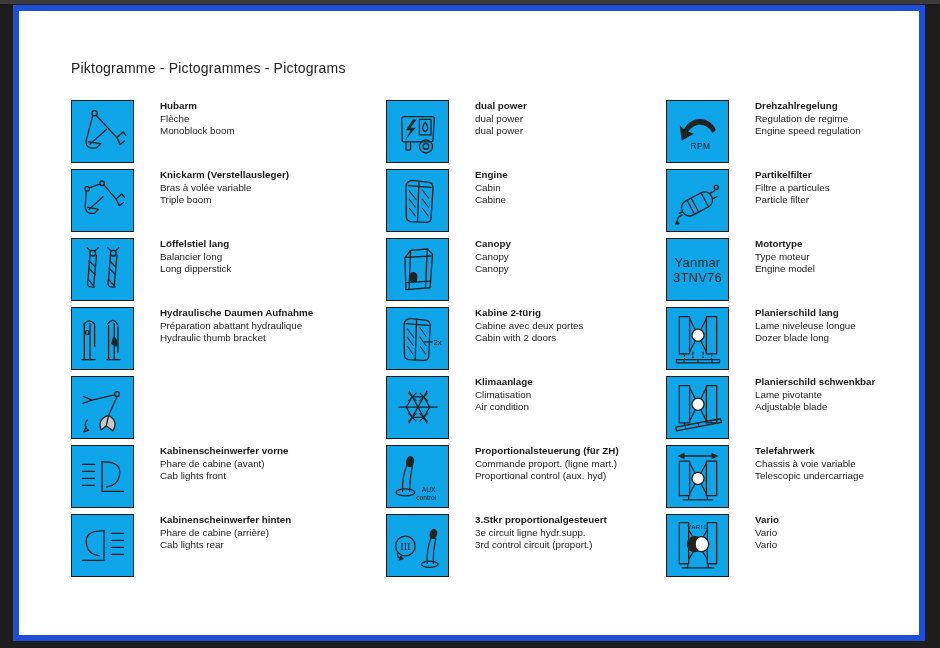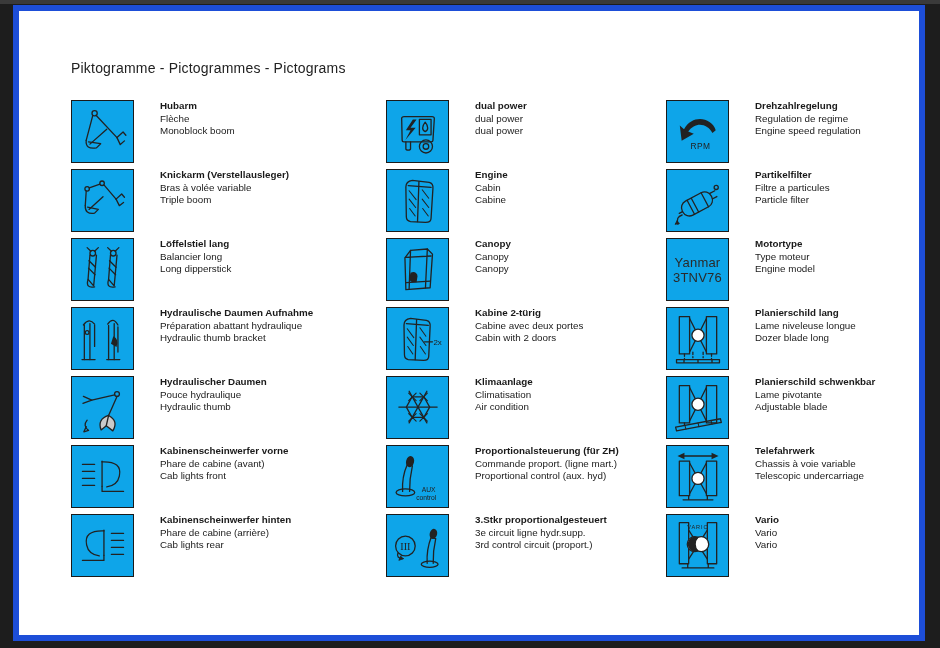--- a/index.html
+++ b/index.html
@@ -137,25 +137,20 @@
             <circle cx="45" cy="15" r="2.6"></circle>
             <path d="M42.5 16 L18 21.5"></path>
             <path d="M18 21.5 l-9 -4 M18 21.5 l-9.5 3.5"></path>
             <path d="M45 17.6 L36 38"></path>
             <path d="M36 38 Q23.5 42 28 53.5 L36.5 46.5 Z" fill="#c9c9c9"></path>
             <path d="M36 38 Q47 44 40.5 54.5 L33.5 49 Z" fill="#c9c9c9"></path>
             <path d="M13 43 q-5 6 1.5 11"></path>
             <path d="M14.5 54 l-5 1.5 l2.5 -5.5"></path>
           </svg>
         </div>
-        <div class="labels">
-          <span class="ln l0">Hydraulischer Daumen</span>
-          <span class="ln l1">Pouce hydraulique</span>
-          <span class="ln l2">Hydraulic thumb</span>
-        </div>
       </div>
       <div class="item">
         <div class="icon-box">
           <svg xmlns="http://www.w3.org/2000/svg" width="56" height="56" viewBox="0 0 60 60" fill="none" stroke="#222" stroke-width="1.4" stroke-linecap="round" stroke-linejoin="round">
             <path d="M8 16.5 h13 M8 24 h13 M8 31.5 h13 M8 39 h13"></path>
             <path d="M29 13 V40"></path>
             <path d="M29 13.8 Q51 13 47.5 29 Q45.5 39 34 40.5"></path>
             <path d="M29 40 v5.5 h23"></path>
           </svg>
         </div>

